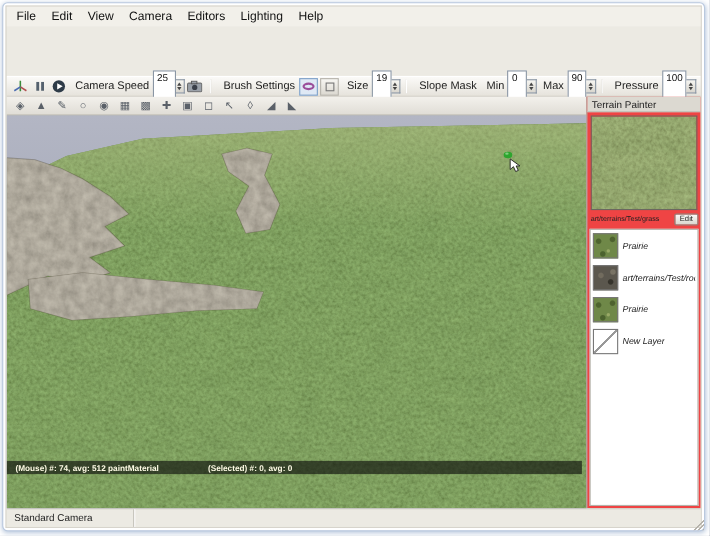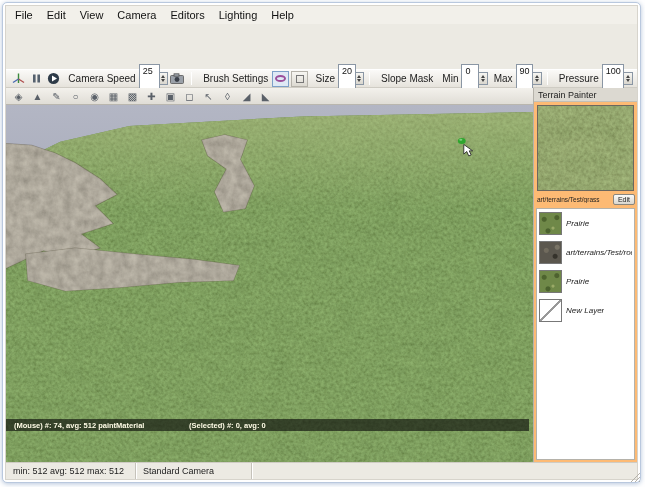--- a/index.html
+++ b/index.html
@@ -56,21 +56,21 @@
   .viewport svg.scene{position:absolute;inset:0;width:100%;height:100%;}
   .vp-info{position:absolute;left:0;right:4px;bottom:31px;height:12px;
     background:rgba(8,8,8,.62);}
   .vp-info span{position:absolute;top:2px;font-size:7.5px;font-weight:bold;
     color:#fffce6;white-space:nowrap;}
   .vp-info .m{left:8px;}
   .vp-info .s{left:183px;}
 
   
   .panel{flex:0 0 104px;width:104px;display:flex;flex-direction:column;
-    background:#fdba74;border-left:1px solid #b5b2aa;}
+    background:#ef4444;border-left:1px solid #b5b2aa;}
   .panel-header{height:14px;flex:0 0 14px;background:#dcd9d1;
     border-bottom:1px solid #c2bfb7;font-size:9px;color:#222;
     padding:1px 4px;line-height:12px;}
   .preview{width:97px;height:86px;margin:3px;border:1px solid #6b675f;overflow:hidden;}
   .path-row{display:flex;align-items:center;padding:0 2px 1px 3px;gap:2px;}
   .path{flex:1;font-size:6.5px;color:#222;white-space:nowrap;overflow:hidden;}
   .edit-btn{flex:0 0 auto;font-size:7px;height:11px;line-height:9px;padding:0 4px;
     border:1px solid #8a867e;border-radius:2px;background:linear-gradient(#fbfaf8,#d9d6ce);color:#222;}
   .layers{flex:1;background:#fff;border:1px solid #b5b2aa;margin:2px;overflow:hidden;font-style:italic;}
   .layer{height:29px;display:flex;align-items:center;padding:1px 2px;}
@@ -152,21 +152,21 @@
     </button>
     <span class="sep"></span>
     <span class="tb-label">Brush Settings</span>
     <button class="toggle selected">
       <span class="ellipse-glyph"></span>
     </button>
     <button class="toggle">
       <span class="square-glyph"></span>
     </button>
     <span class="tb-label">Size</span>
-    <span class="spin w20">20</span>
+    <span class="spin w20">19</span>
     <span class="spinbtn">
           <i class="up"></i>
           <i class="dn"></i>
         </span>
     <span class="sep"></span>
     <span class="tb-label">Slope Mask</span>
     <span class="tb-label">Min</span>
     <span class="spin w20">0</span>
     <span class="spinbtn">
           <i class="up"></i>
@@ -306,20 +306,19 @@
         </div>
         <div class="layer">
           <div class="thumb new"></div>
           <span class="layer-label">New Layer</span>
         </div>
       </div>
     </div>
   </div>
 
   <div class="statusbar">
-    <span class="seg seg2">min: 512 avg: 512 max: 512</span>
     <span class="seg seg3">Standard Camera</span>
     <span class="seg seg4"></span>
   </div>
 
   <div class="grip"></div>
 </div>
 </div>
 
 </body></html>

